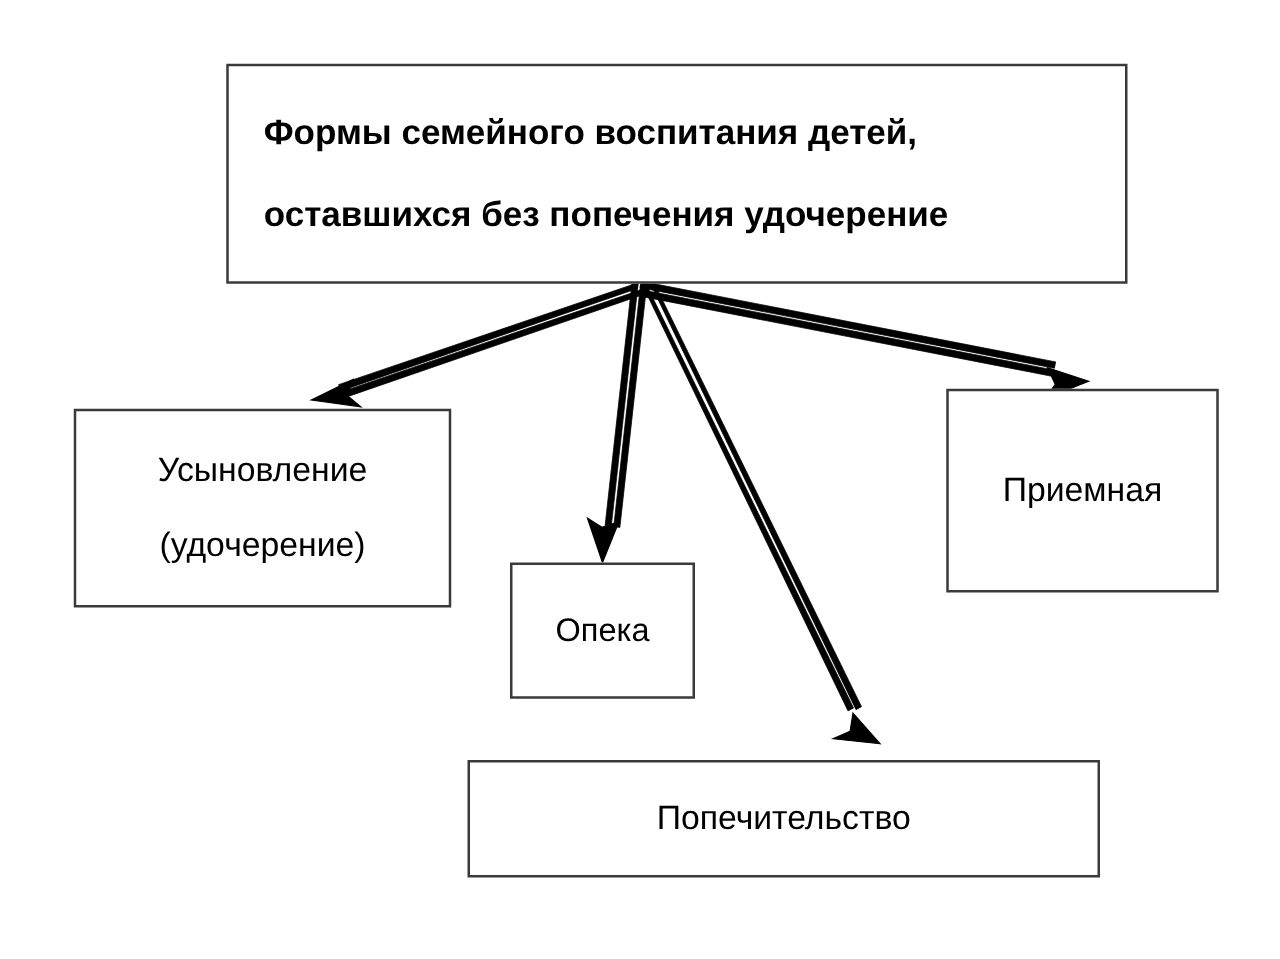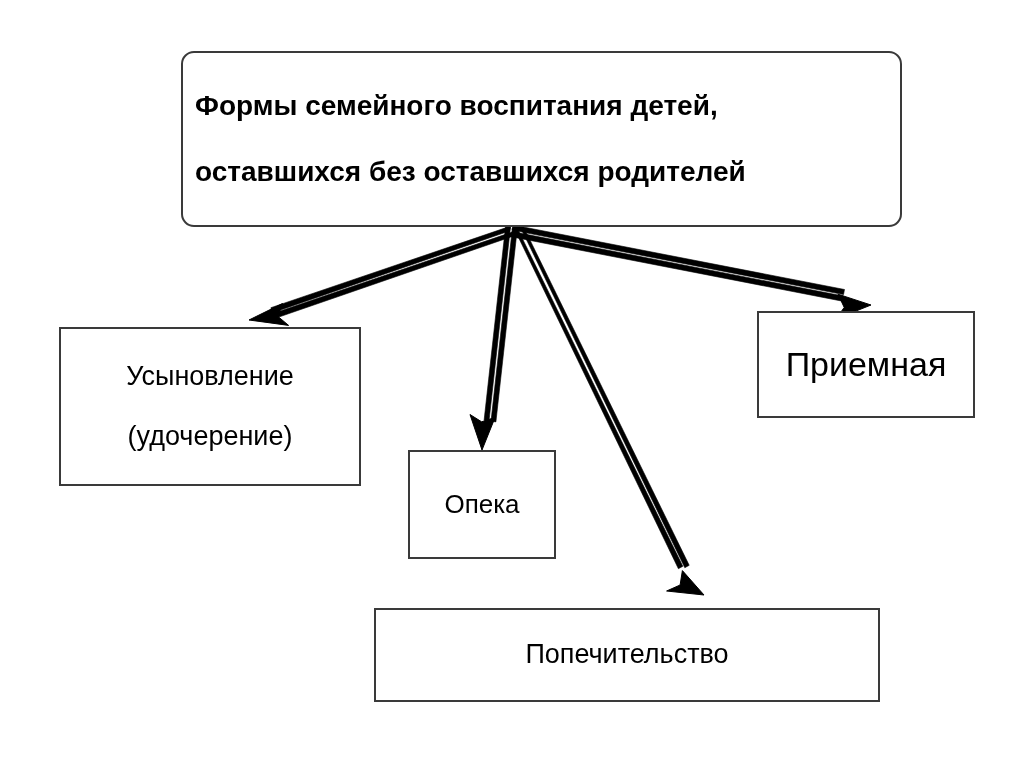--- a/index.html
+++ b/index.html
@@ -45,25 +45,24 @@
   }
 
   
   #node-root {
     left: 181px;
     top: 51px;
     width: 721px;
     height: 176px;
     border-width: 2px;
     align-items: flex-start;
-    padding-left: 12px;
+    padding-left: 28px;
     font-size: 28px;
     font-weight: bold;
     line-height: 2.35;
-    border-radius: 13px;
   }
 
   
   #node-adoption {
     left: 59px;
     top: 327px;
     width: 302px;
     height: 159px;
     font-size: 27px;
     line-height: 2.2;
@@ -76,22 +75,22 @@
     width: 148px;
     height: 109px;
     font-size: 26px;
   }
 
   
   #node-foster {
     left: 757px;
     top: 311px;
     width: 218px;
-    height: 107px;
-    font-size: 34px;
+    height: 163px;
+    font-size: 27px;
     line-height: 1.85;
   }
 
   
   #node-trusteeship {
     left: 374px;
     top: 608px;
     width: 506px;
     height: 94px;
     font-size: 27px;
@@ -124,21 +123,21 @@
 
     <g>
       <polygon fill="#000000" stroke="#000000" stroke-width="0.6" points="513,225 512.0,230.1 843.5,294.6 844.5,289.5"></polygon>
       <polygon fill="#000000" stroke="#000000" stroke-width="0.6" points="512.0,231.6 511.0,236.7 842.5,301.2 843.5,296.1"></polygon>
       <polygon fill="#000000" stroke="#000000" points="871,305 836.0,319.0 844.2,307.4 838.0,294.2"></polygon>
     </g>
   </svg>
 
   <div class="node" id="node-root">
     <span class="line">Формы семейного воспитания детей,</span>
-    <span class="line">оставшихся без оставшихся родителей</span>
+    <span class="line">оставшихся без попечения удочерение</span>
   </div>
 
   <div class="node" id="node-adoption">
     <span class="line">Усыновление</span>
     <span class="line">(удочерение)</span>
   </div>
 
   <div class="node" id="node-opeka">
     <span class="line">Опека</span>
   </div>

